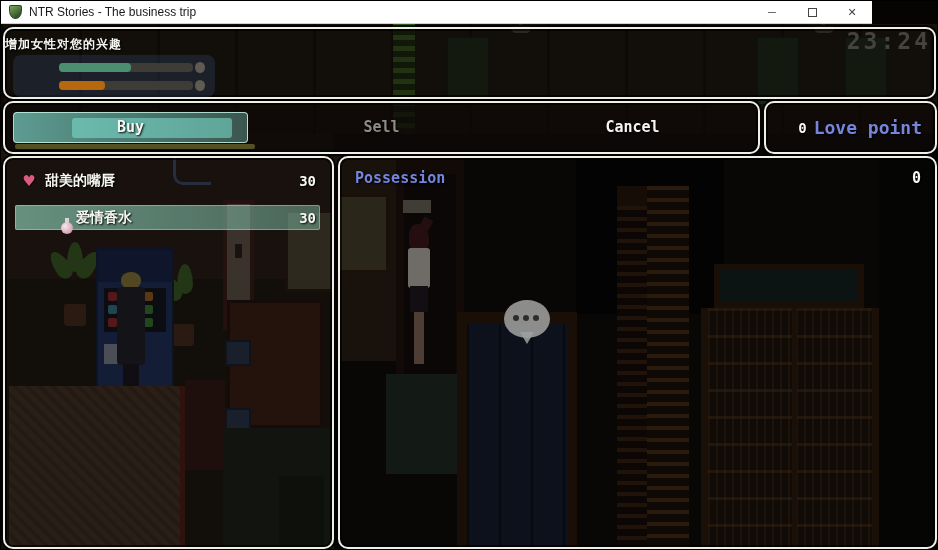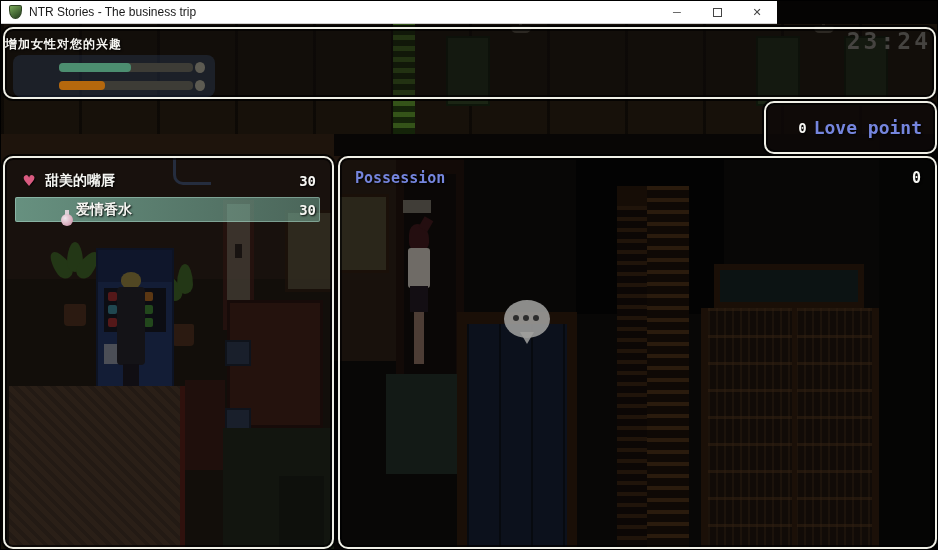--- a/index.html
+++ b/index.html
@@ -6,21 +6,21 @@
   body { background:#2a2a2a; font-family:"DejaVu Sans", sans-serif; }
 
   .app {
     position:relative; width:938px; height:550px;
     background:#050403; overflow:hidden;
     border:1px solid #000;
   }
 
   
   .titlebar {
-    position:absolute; top:0; left:0; width:776px; height:23px;
+    position:absolute; top:0; left:0; width:871px; height:23px;
     background:#ffffff; border-bottom:1px solid #cfcfcf;
     display:flex; align-items:center;
     font-family:"Liberation Sans", sans-serif;
   }
   .app-icon {
     width:13px; height:14px; margin:0 7px 0 8px;
     background:linear-gradient(145deg,#7aa95a,#3c5c2e 70%,#243a1c);
     border:1px solid #2e4423;
     border-radius:2px 2px 50% 50% / 2px 2px 62% 62%;
   }
@@ -171,21 +171,21 @@
     display:flex; align-items:center; justify-content:flex-end; padding-right:13px; }
   .love-amount { position:static; font-size:14px; font-weight:bold; }
   .love-unit { position:static; font-size:18px; font-weight:bold; color:#7585dd; margin-left:7px; }
 
   .item-window { left:2px; top:132px; width:331px; height:393px; background:rgba(16,13,17,.38); padding:10px 12px 0 10px; }
   .item-row { position:relative; display:flex; align-items:center; width:305px; height:25px; padding:0 4px; }
   .item-row.selected {
     background:linear-gradient(90deg, rgba(140,205,182,.68), rgba(125,185,165,.5));
     border-radius:2px; box-shadow:inset 0 0 0 1px rgba(190,235,220,.4);
   }
-  .item-row + .item-row { margin-top:4px;padding-left:35px; }
+  .item-row + .item-row { margin-top:12px;padding-left:35px; }
   .item-icon { position:static; width:20px; text-align:center; margin-right:6px; }
   .heart-glyph { font-size:15px; color:#da5b80; text-shadow:1px 1px 1px rgba(0,0,0,.7); font-family:"DejaVu Sans", sans-serif; }
   .flask { position:relative; width:14px; height:17px; margin:0 auto; }
   .flask .neck { position:absolute; left:5px; top:0; width:4px; height:5px; background:#ddd2d8; }
   .flask .body { position:absolute; left:1px; top:4px; width:12px; height:12px; border-radius:50%;
     background:radial-gradient(circle at 35% 35%, #f3e8ee, #d8aebe 60%, #b77f96); }
   .item-name { position:static; font-size:14px; font-family:Liberation Serif, serif; font-weight:bold;
     color:#f6f6f2; text-shadow:1px 1px 2px #000; }
   .item-price { position:static; margin-left:auto; font-size:14px; font-weight:bold; }
 
@@ -325,20 +325,35 @@
         </div>
         <div class="gauge-row" style="top:26px">
           <div class="gauge-fill" style="width: 34%; background: rgb(181, 104, 13);"></div>
           <div class="gauge-cap"></div>
         </div>
       </div>
     </div>
 
     <div class="timer">23:24</div>
 
+    <div class="rpg-window command-window">
+      <div class="command-item game-text">
+        <div class="cmd-cursor">
+          <div class="cmd-cursor-core"></div>
+        </div>
+        <span class="cmd-label">Buy</span>
+      </div>
+      <div class="command-item game-text disabled">
+        <span class="cmd-label">Sell</span>
+      </div>
+      <div class="command-item game-text">
+        <span class="cmd-label">Cancel</span>
+      </div>
+      <div class="bg-gauge-glimpse"></div>
+    </div>
 
     <div class="rpg-window love-window">
       <span class="love-amount game-text">0</span>
       <span class="love-unit game-text">Love point</span>
     </div>
 
     <div class="rpg-window item-window">
       <div class="item-row">
         <span class="item-icon heart-glyph">♥</span>
         <span class="item-name">甜美的嘴唇</span>

